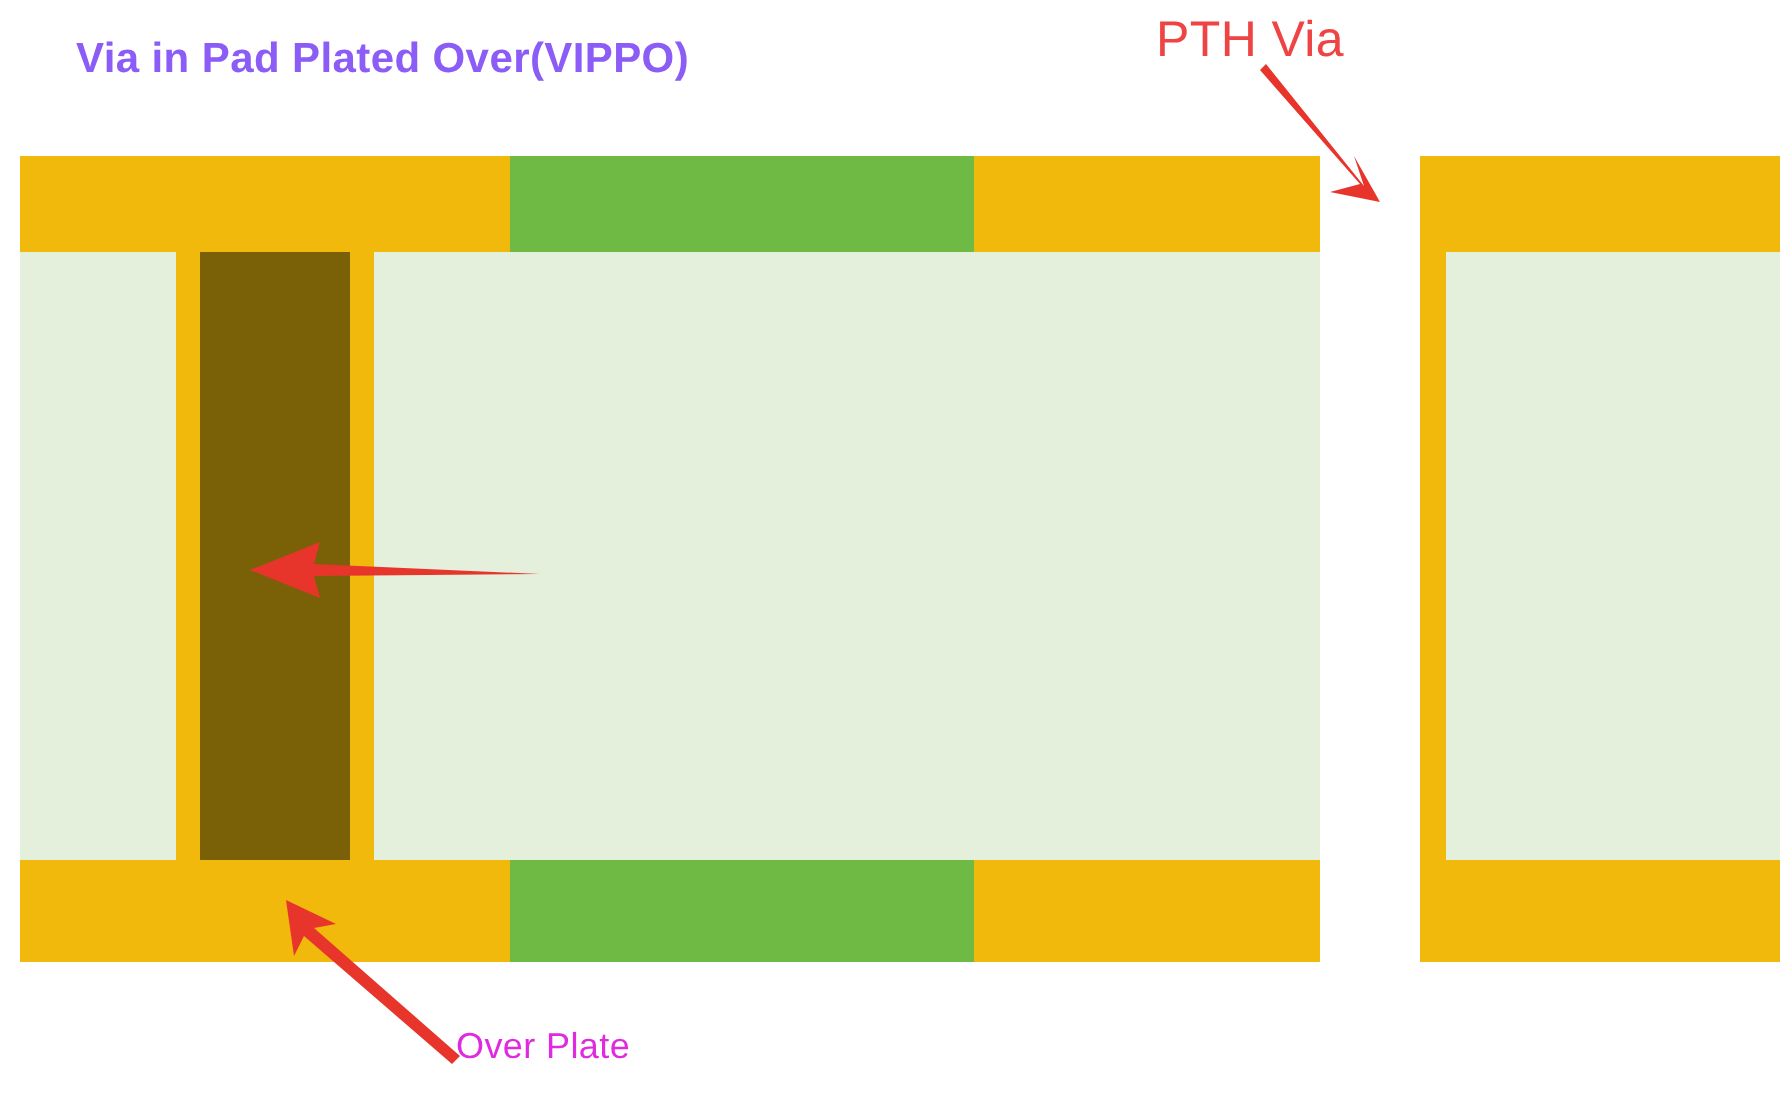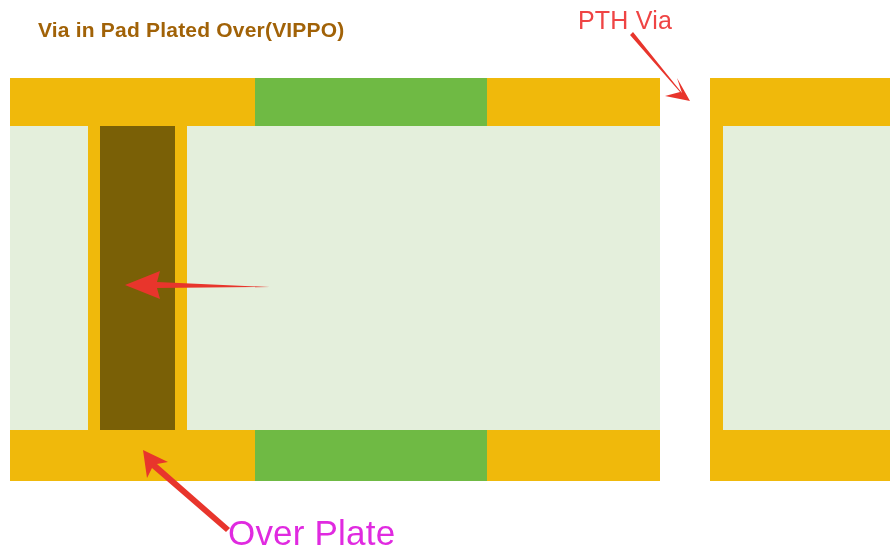--- a/index.html
+++ b/index.html
@@ -28,40 +28,40 @@
   .label {
     position: absolute;
     white-space: nowrap;
     font-weight: bold;
     letter-spacing: 0.2px;
   }
   #title-vippo {
     left: 38px;
     top: 18px;
     font-size: 21px;
-    color: #a16207;
+    color: #8b5cf6;
   }
   #label-pth-via {
     left: 578px;
     top: 6px;
     font-size: 25px;
     font-weight: normal;
     color: #ef4444;
   }
   #label-via-plug {
     left: 247px;
     top: 269px;
     font-size: 27px;
     font-weight: normal;
     color: #e02ae0;
   }
   #label-over-plate {
     left: 228px;
     top: 513px;
-    font-size: 35px;
+    font-size: 18px;
     font-weight: normal;
     color: #e02ae0;
   }
 
   
   .blk {
     position: absolute;
   }
 
   

